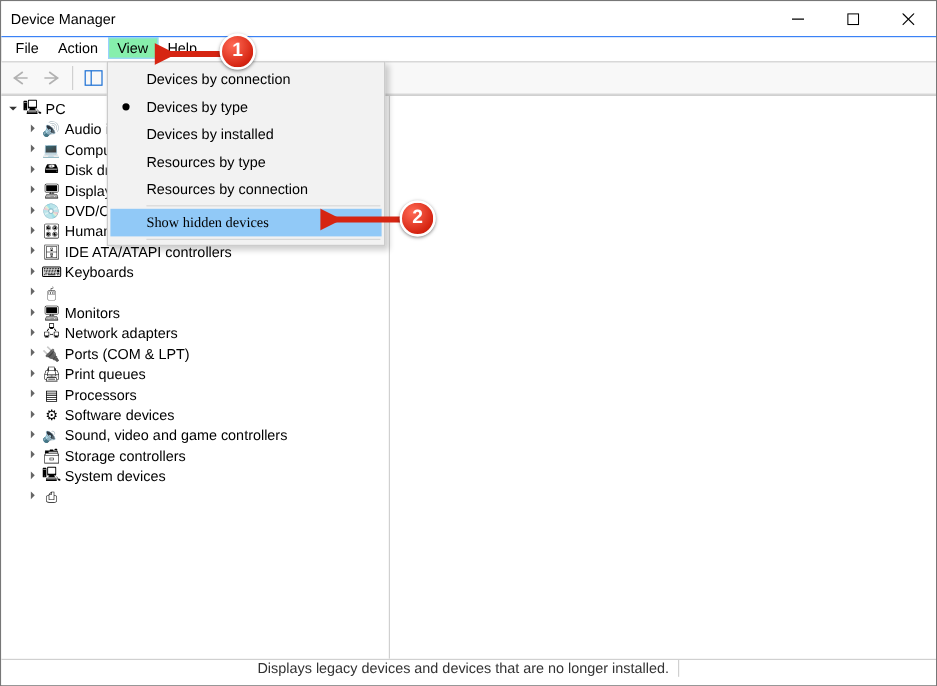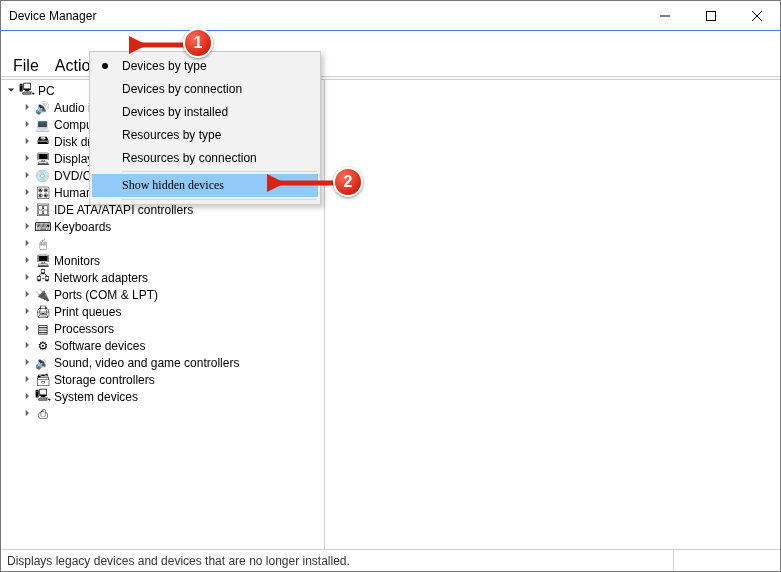--- a/index.html
+++ b/index.html
@@ -26,24 +26,23 @@
   .titlebar .title { flex: 1; }
   .winbtns { display: flex; height: 100%; }
   .winbtn {
     width: 46px; display: flex; align-items: center; justify-content: center;
     font-family: inherit;
   }
   
   .menubar {
     height: 20px;
     display: flex;
-    align-items: center;
+    align-items: flex-start;
     padding-left: 4px;
-    font-size: 16px;
-    margin-top: 25px;
+    font-size: 12px;
   }
   .menuitem {
     padding: 2px 8px;
     display: flex; align-items: center;
   }
   .menuitem.open {
     background: #86efac;
     border: 1px solid #99d1ff;
     padding: 1px 7px;
   }
@@ -144,20 +143,21 @@
   
   .status {
     position: absolute; left:0; right:0; bottom:0;
     height: 22px;
     border-top: 1px solid #d0d0d0;
     display: flex; align-items: center;
     padding: 0 6px;
     font-size: 12px;
     color: #333;
     background: #fff;
+    flex-direction: column;
   }
   .status .cell { border-right: 1px solid #d0d0d0; padding-right:8px; height:100%; display:flex; align-items:center;}
   .status .cell:first-child { flex: 1; }
   .status .cell:last-child { border-right:none; width:100px;}
 </style>
 </head>
 <body>
 
 <div class="titlebar">
   <span class="title">Device Manager</span>
@@ -318,25 +318,25 @@
             <span class="ico">⎙</span>
           </div>
         </div>
       </div>
   </div>
   <div class="right"></div>
 </div>
 
 <div class="dropdown" id="dropdown">
     <div class="ddrow">
+      <span>Devices by connection</span>
+    </div>
+    <div class="ddrow">
       <span class="radio-dot"></span>
       <span>Devices by type</span>
-    </div>
-    <div class="ddrow">
-      <span>Devices by connection</span>
     </div>
     <div class="ddrow">
       <span>Devices by installed</span>
     </div>
     <div class="ddrow">
       <span>Resources by type</span>
     </div>
     <div class="ddrow">
       <span>Resources by connection</span>
     </div>

